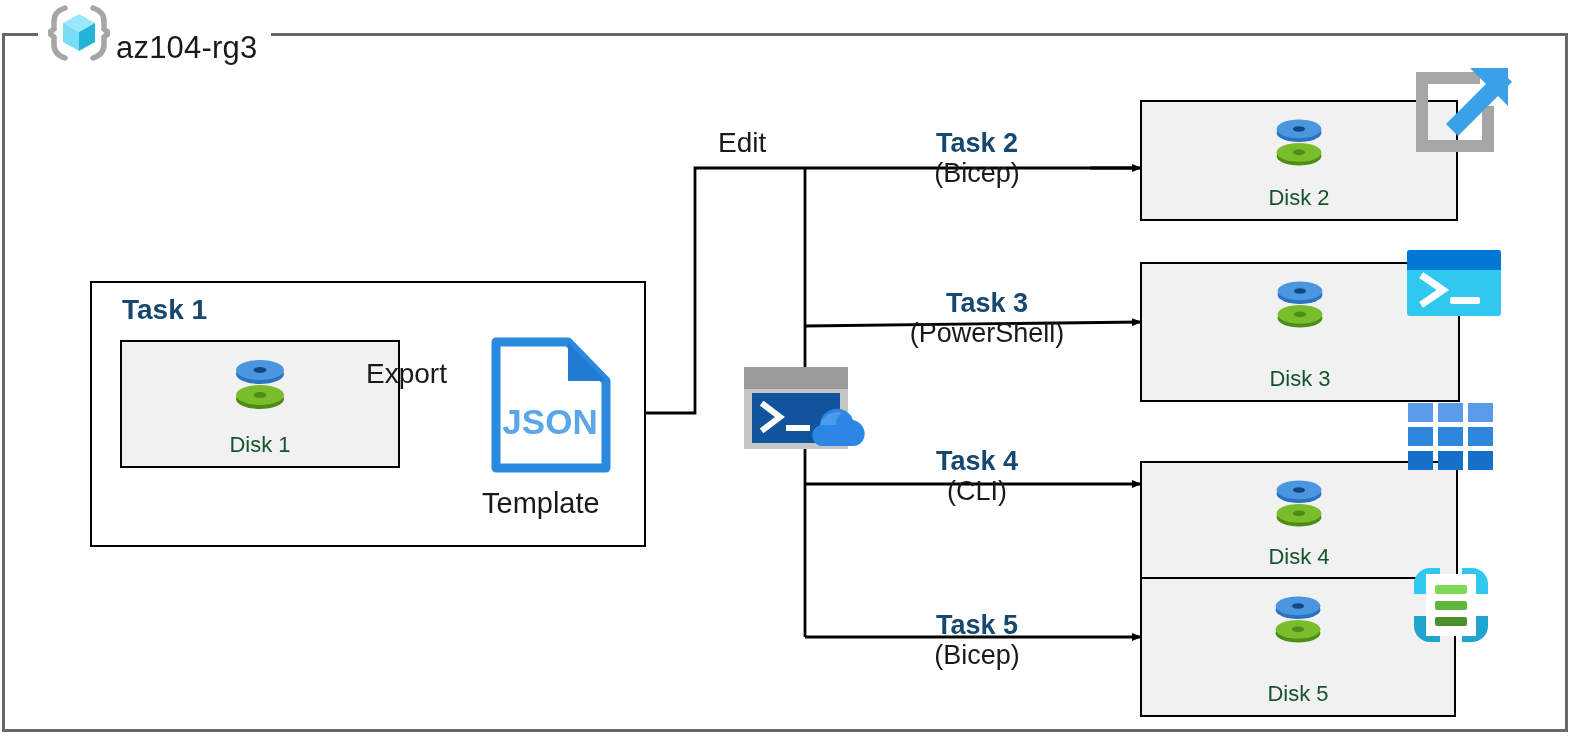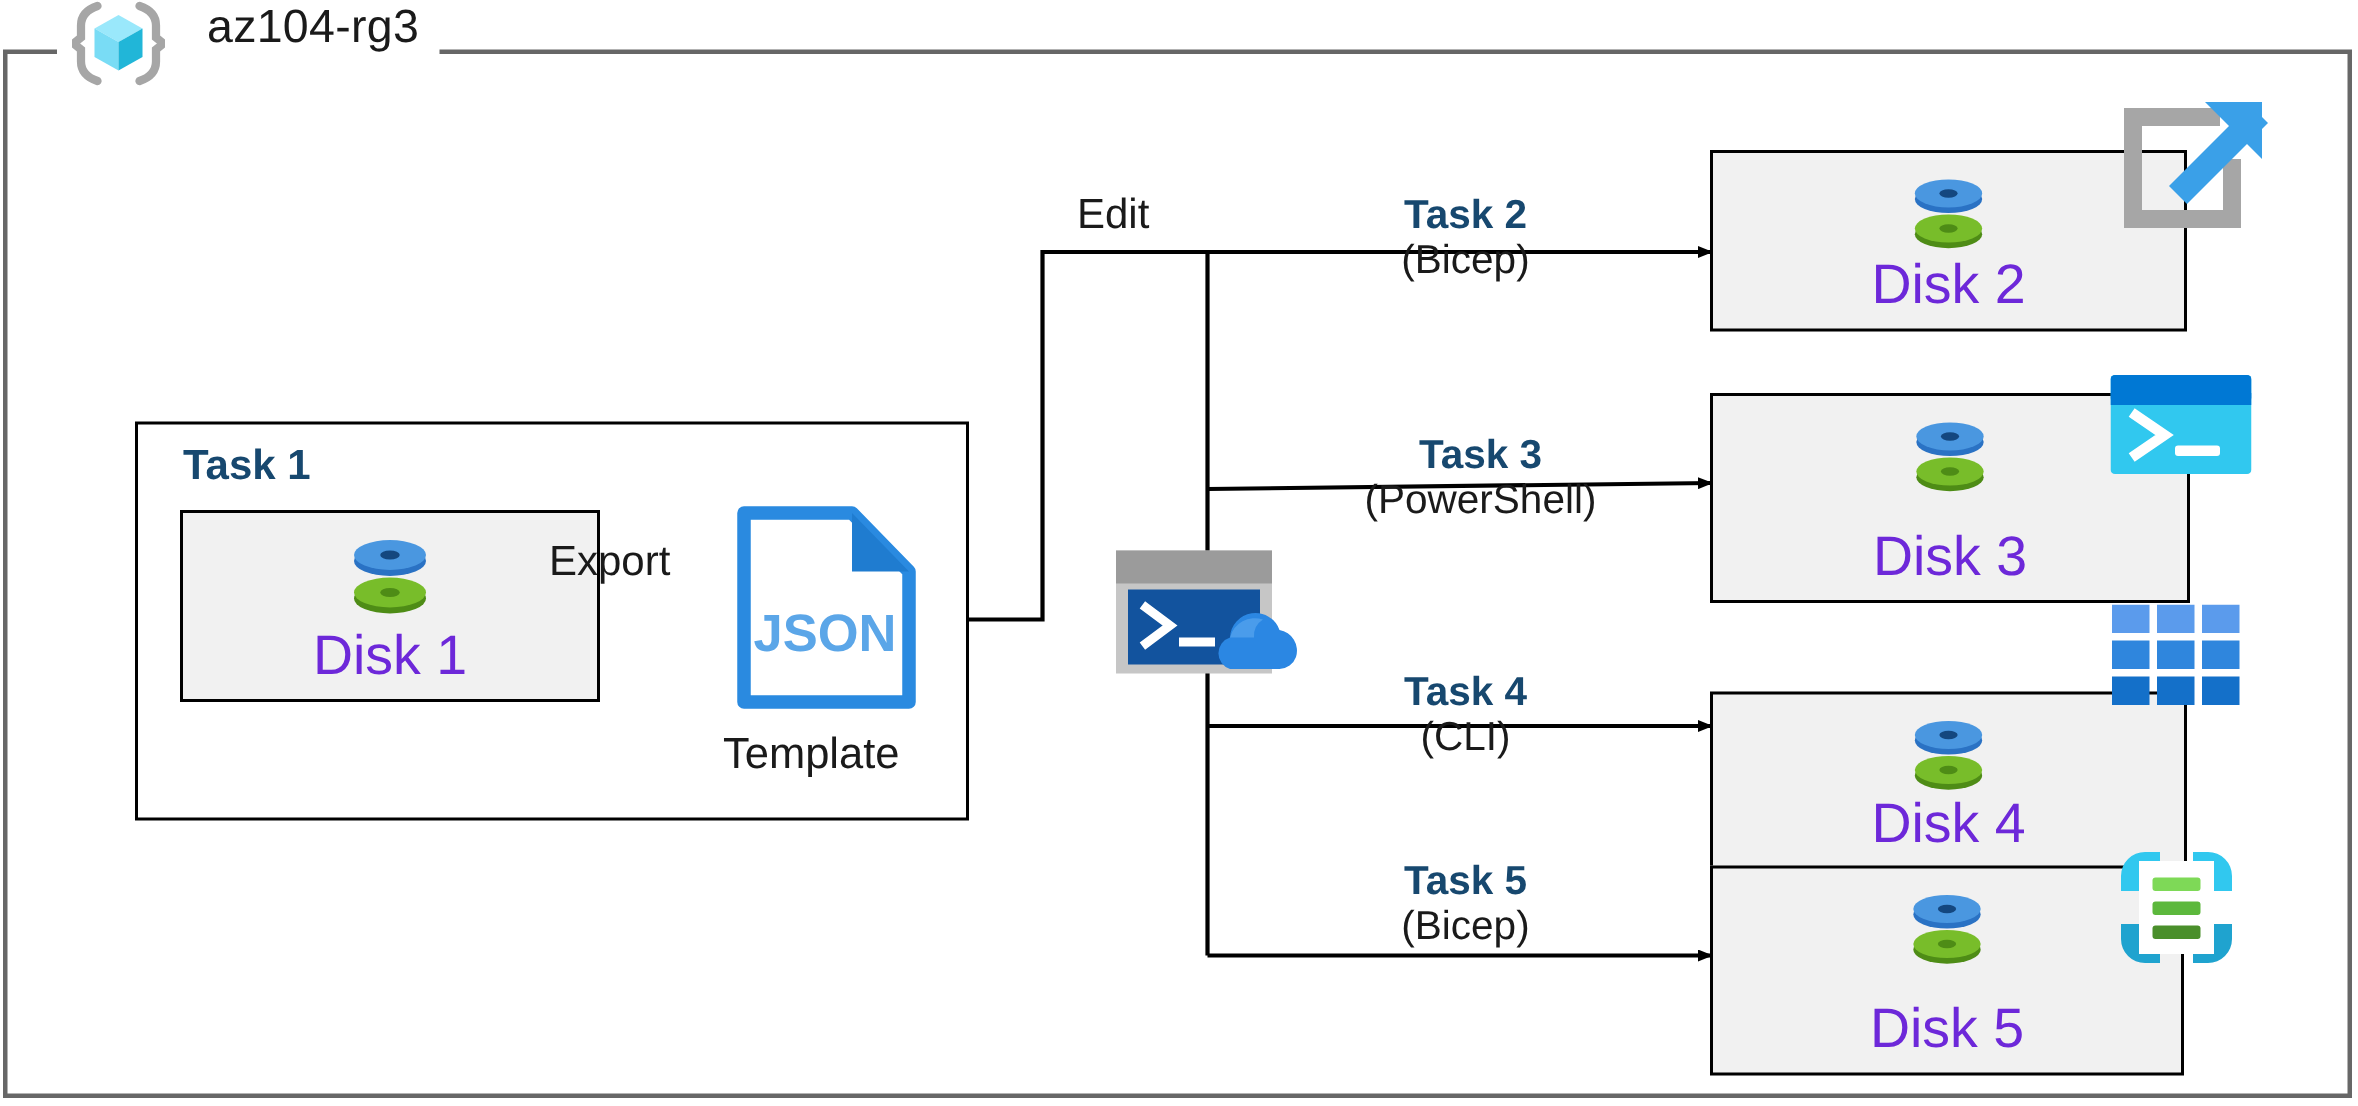--- a/index.html
+++ b/index.html
@@ -26,22 +26,22 @@
     height: 699px;
     border: 3px solid #676767;
     box-sizing: border-box;
   }
   .rg-header {
     position: absolute;
     left: 38px;
     top: 0px;
     height: 66px;
     display: flex;
-    align-items: flex-start;
-    gap: 28px;
+    align-items: flex-end;
+    gap: 6px;
     background: #ffffff;
     padding: 0 14px 0 10px;
     z-index: 6;
   }
   .rg-title {
     font-size: 31px;
     color: #1a1a1a;
     letter-spacing: 0.2px;
     white-space: nowrap;
   }
@@ -69,22 +69,22 @@
     border: 2px solid #000000;
     box-sizing: border-box;
     background: #f1f1f1;
   }
   .disk-box .disk-caption {
     position: absolute;
     left: 0;
     right: 0;
     bottom: 8px;
     text-align: center;
-    font-size: 37px;
-    color: #6d28d9;
+    font-size: 22px;
+    color: #14532d;
   }
   .disk-box .disk-icon-wrap {
     position: absolute;
     left: 0;
     right: 0;
     top: 12px;
     display: flex;
     justify-content: center;
   }
   
@@ -298,21 +298,21 @@
       <rect x="60" y="0" width="25" height="19" fill="#5b9bec"></rect>
       <rect x="0" y="24" width="25" height="19" fill="#2f86dd"></rect>
       <rect x="30" y="24" width="25" height="19" fill="#2f86dd"></rect>
       <rect x="60" y="24" width="25" height="19" fill="#2f86dd"></rect>
       <rect x="0" y="48" width="25" height="19" fill="#1470c9"></rect>
       <rect x="30" y="48" width="25" height="19" fill="#1470c9"></rect>
       <rect x="60" y="48" width="25" height="19" fill="#1470c9"></rect>
     </svg>
   </div>
 
-  <div class="edge-label" style="left:862px; top:572px; width:230px;">
+  <div class="edge-label" style="left:862px; top:610px; width:230px;">
     <span class="task">Task 5</span>
     <span class="method">(Bicep)</span>
   </div>
 
   <div class="disk-box" style="left:1140px; top:577px; width:316px; height:140px;">
     <div class="disk-icon-wrap">
       <span>
         <svg width="58" height="58" viewBox="0 0 62 62">
           <ellipse cx="31" cy="20" rx="24" ry="10" fill="#2a72c4"></ellipse>
           <ellipse cx="31" cy="16" rx="24" ry="10" fill="#4a97e0"></ellipse>

